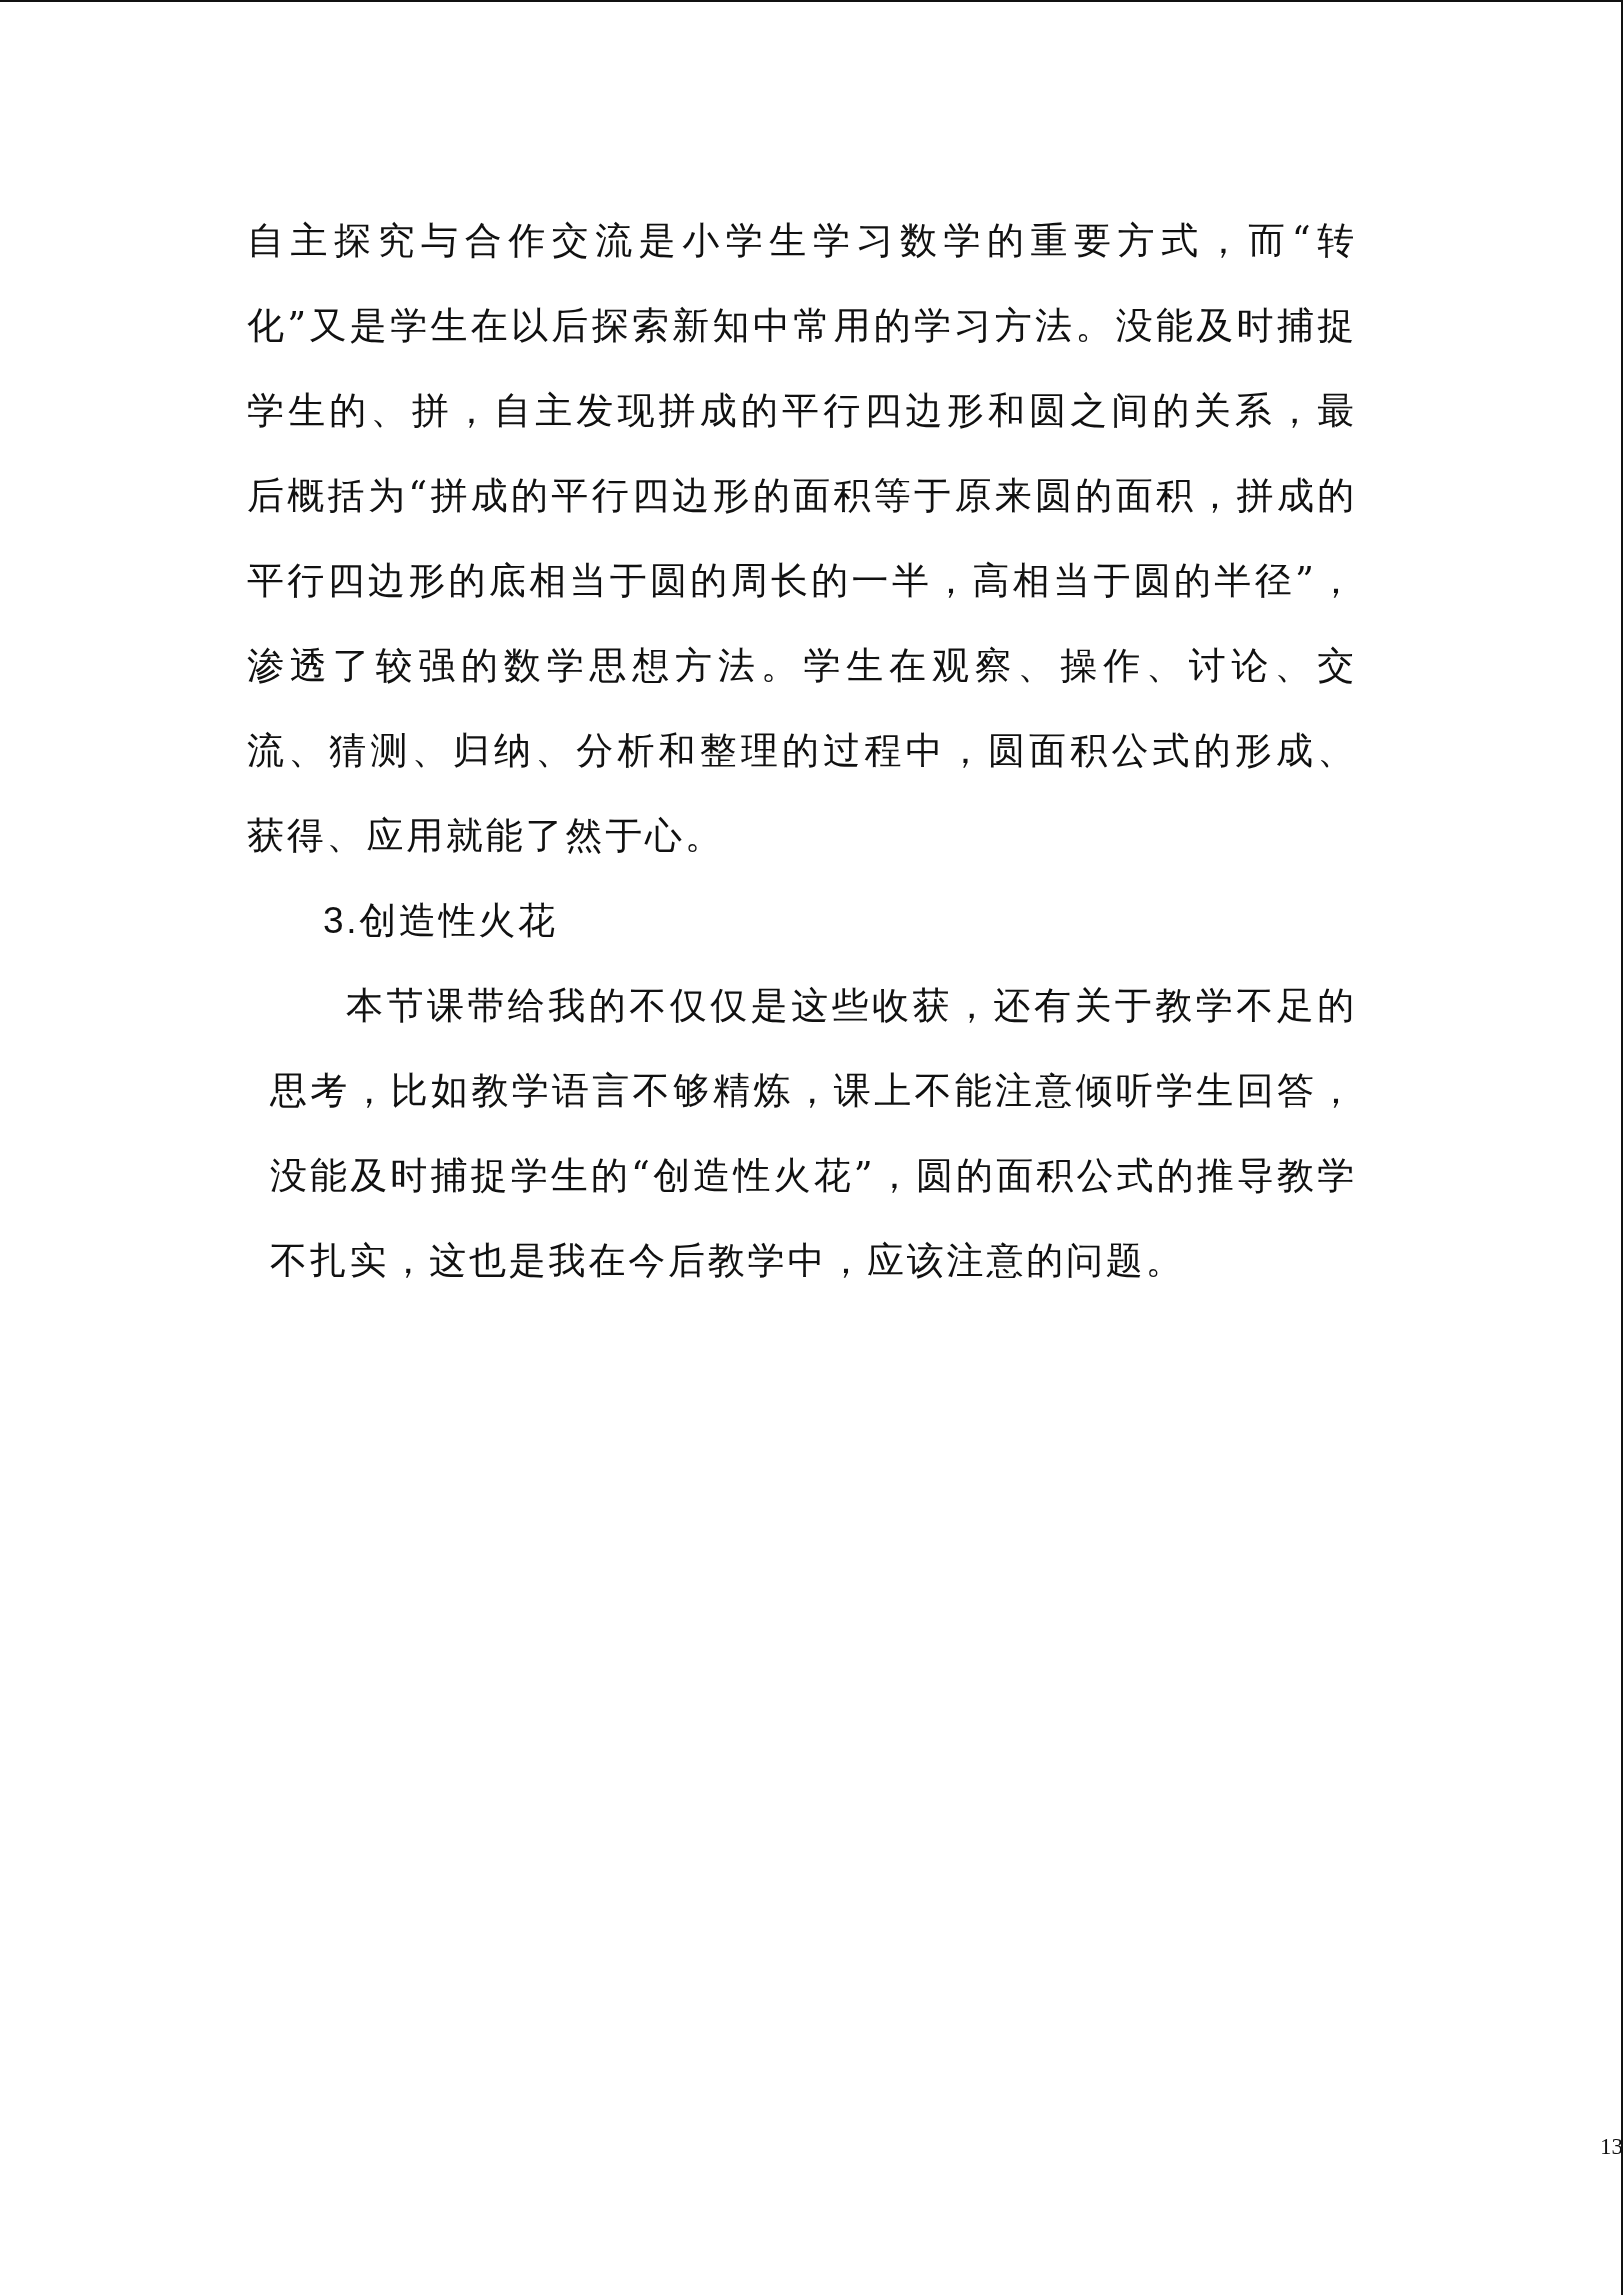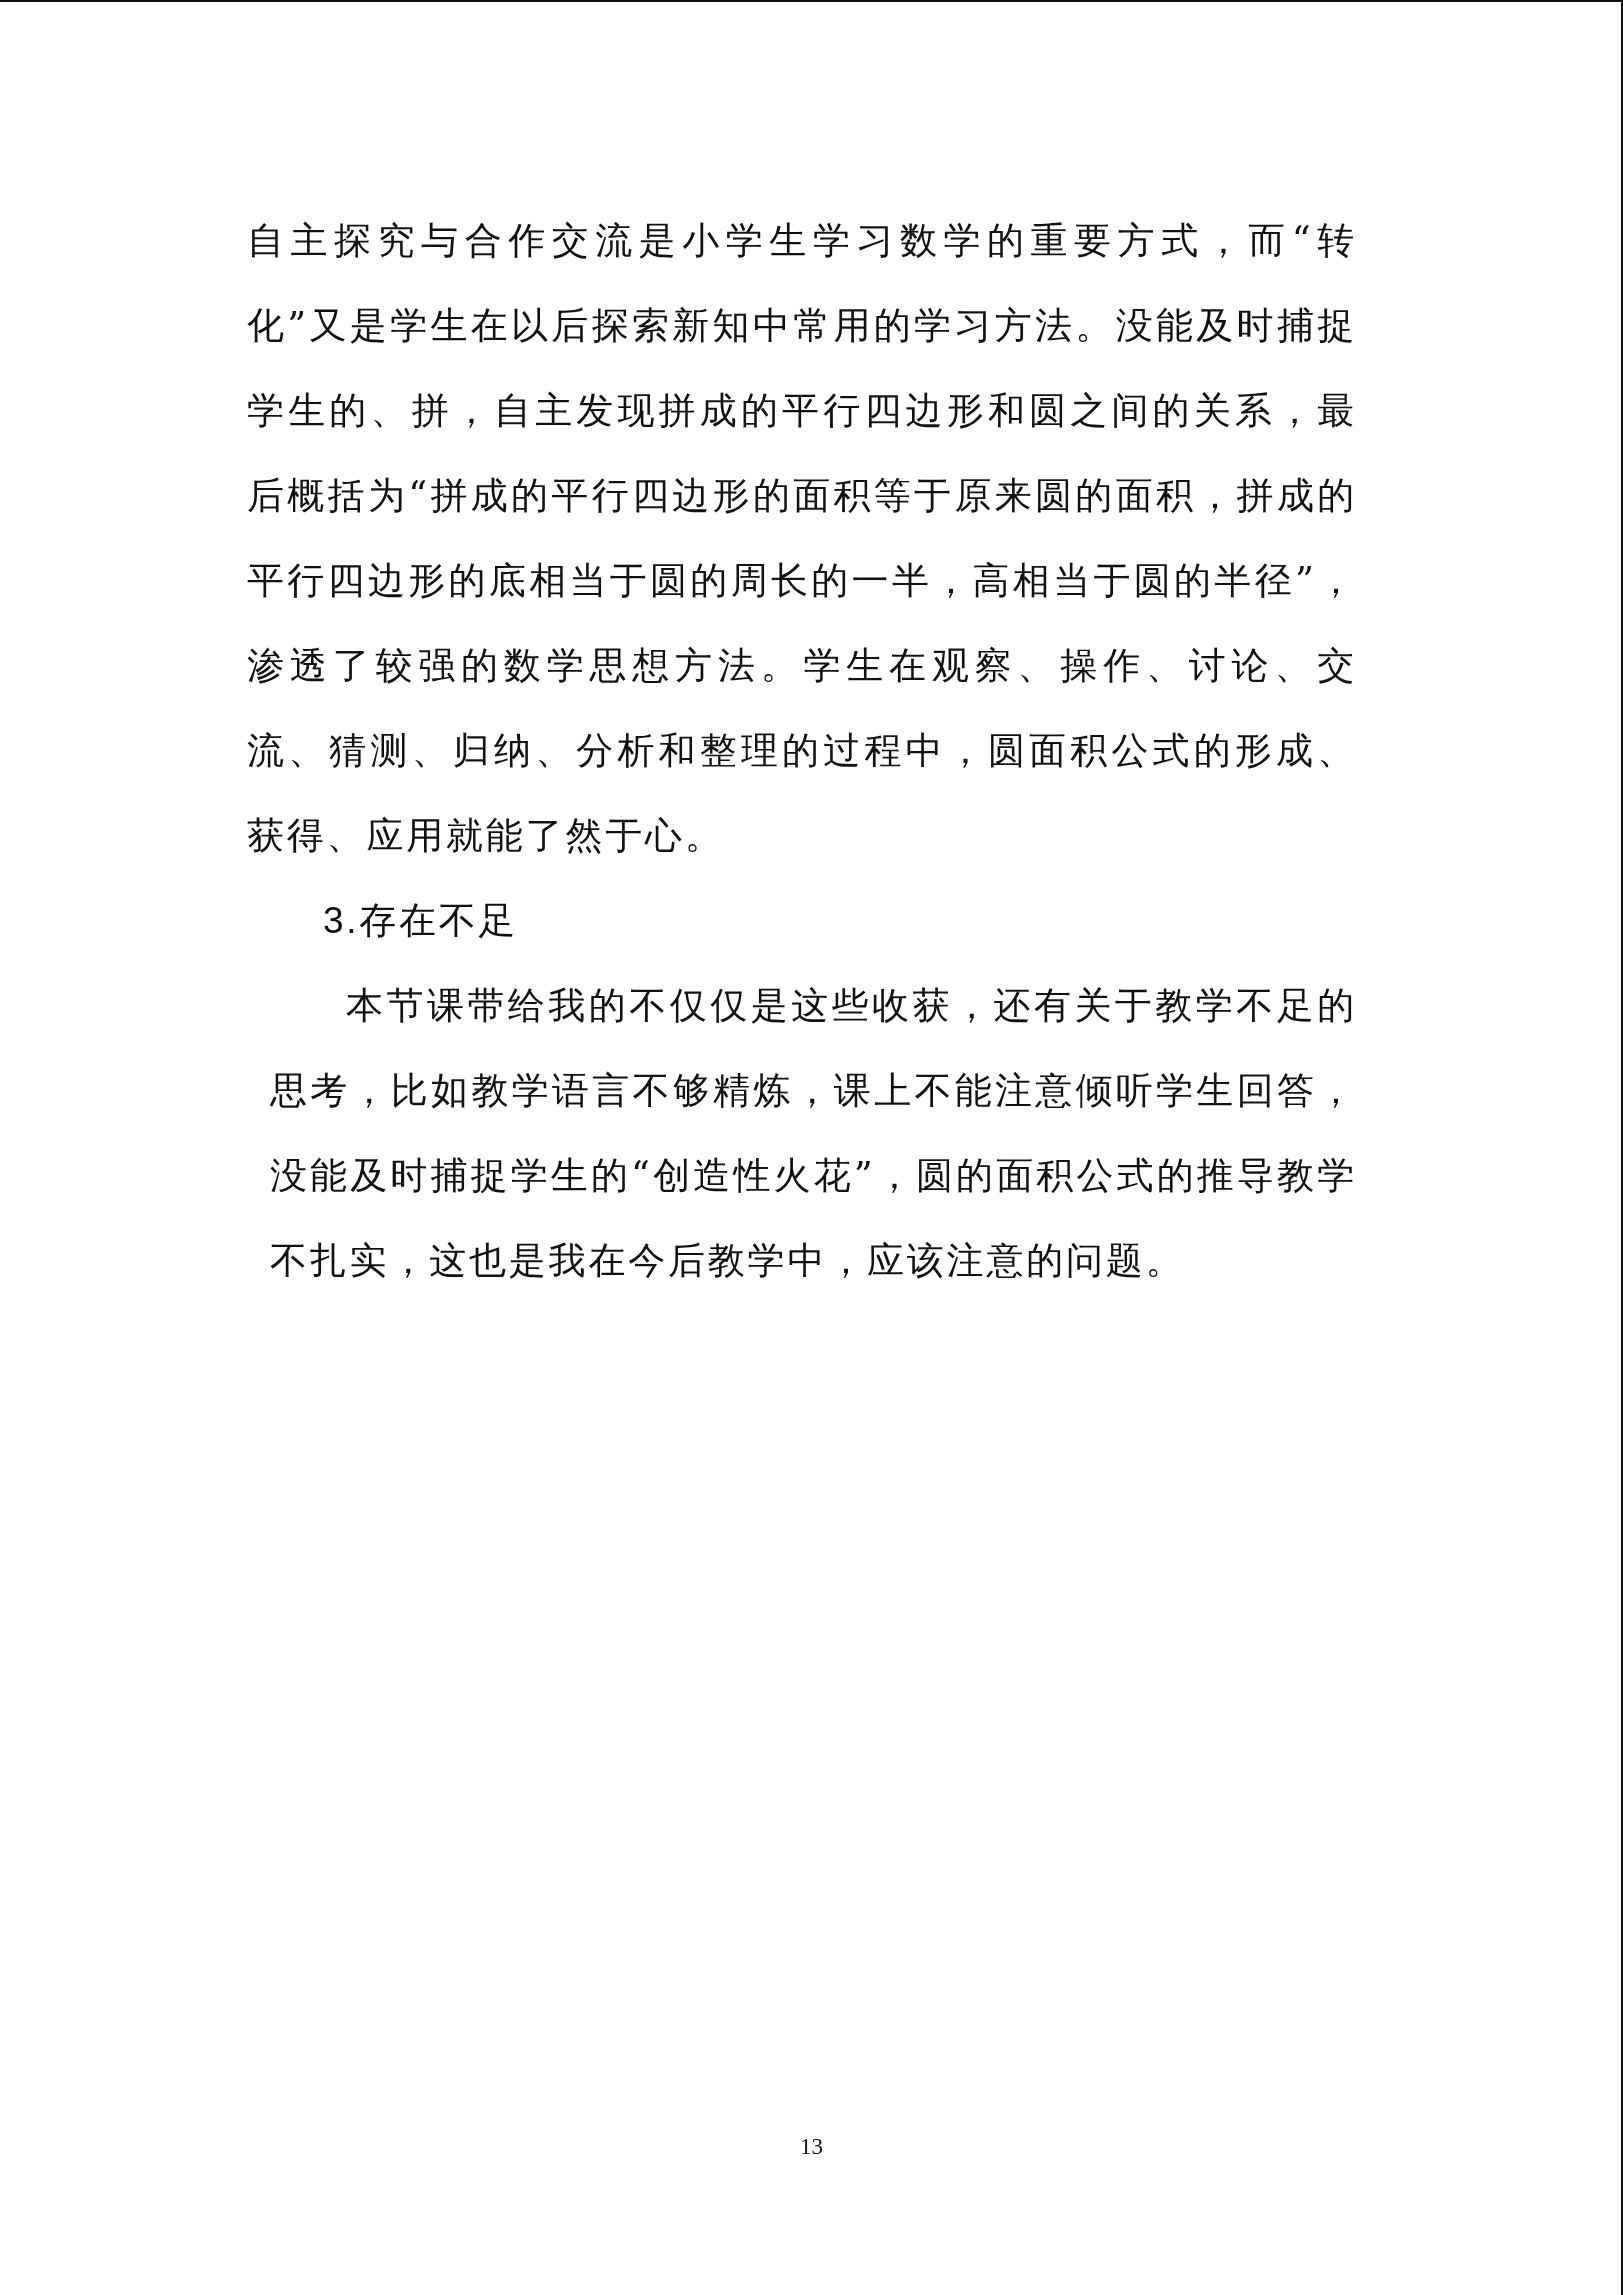--- a/index.html
+++ b/index.html
@@ -39,34 +39,34 @@
       font-size: 37px;
       line-height: 85px;
       letter-spacing: 2.7px;
       padding-left: 76px;
     }
     .heading .num { font-family: "Liberation Sans", sans-serif; }
     .page-number {
       position: absolute;
       left: 0; width: 1623px;
       top: 2134px;
-      text-align: center;
+      text-align: right;
       font-family: "Liberation Serif", serif;
       font-size: 23px;
       color: #111;
     }
   </style>
 </head>
 <body>
 
 <div class="page-border-top"></div>
 <div class="page-border-right"></div>
 
 <div class="content">
   <p class="para">自主探究与合作交流是小学生学习数学的重要方式，而“转化”又是学生在以后探索新知中常用的学习方法。没能及时捕捉学生的、拼，自主发现拼成的平行四边形和圆之间的关系，最后概括为“拼成的平行四边形的面积等于原来圆的面积，拼成的平行四边形的底相当于圆的周长的一半，高相当于圆的半径”，渗透了较强的数学思想方法。学生在观察、操作、讨论、交流、猜测、归纳、分析和整理的过程中，圆面积公式的形成、获得、应用就能了然于心。</p>
 
-  <p class="heading"><span class="num">3.</span><span>存在不足</span></p>
+  <p class="heading"><span class="num">3.</span><span>创造性火花</span></p>
 
   <p class="para indent">本节课带给我的不仅仅是这些收获，还有关于教学不足的思考，比如教学语言不够精炼，课上不能注意倾听学生回答，没能及时捕捉学生的“创造性火花”，圆的面积公式的推导教学不扎实，这也是我在今后教学中，应该注意的问题。</p>
 </div>
 
 <div class="page-number">13</div>
 
 
 </body></html>

